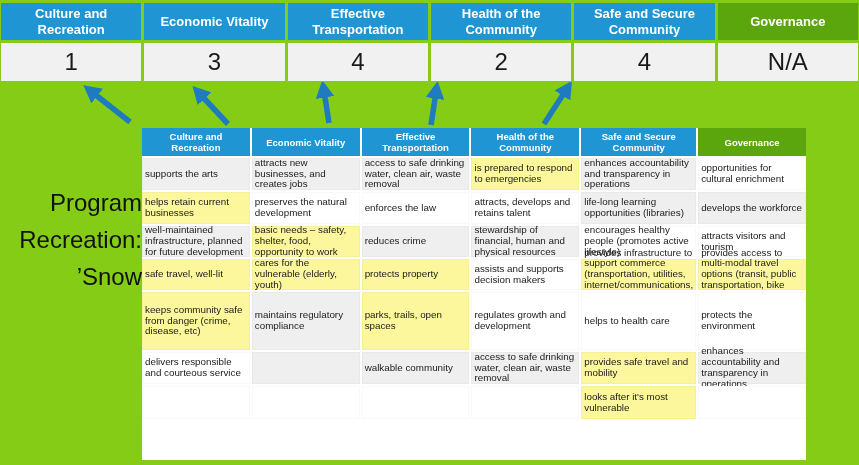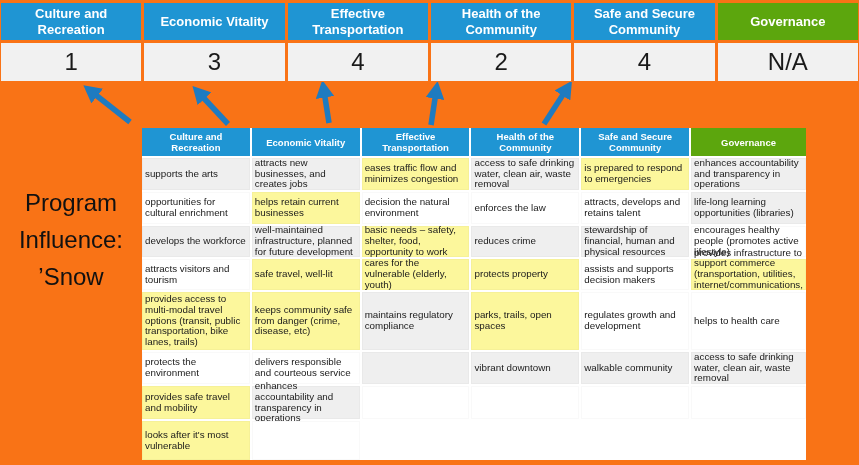--- a/index.html
+++ b/index.html
@@ -1,30 +1,30 @@
 <!DOCTYPE html>
 <html><head>
 <meta charset="utf-8">
 <style>
   html,body{margin:0;padding:0;background:#fff;font-family:"Liberation Sans",sans-serif;}
-  #stage{position:relative;width:859px;height:465px;background:#f97316;overflow:hidden;}
+  #stage{position:relative;width:859px;height:465px;background:#84cc16;overflow:hidden;}
 
   
   #scoreboard{position:absolute;left:1px;top:3px;width:857px;display:grid;
     grid-template-columns:repeat(6,1fr);grid-template-rows:37px 38px;gap:3px;}
   .sb-head{background:#1F95D3;color:#fff;font-weight:bold;font-size:13px;line-height:16px;
     display:flex;align-items:center;justify-content:center;text-align:center;padding:0 6px;}
   .sb-head.green{background:#5CA60D;}
   .sb-score{background:#F1F1F1;color:#1a1a1a;font-size:24px;display:flex;align-items:center;justify-content:center;}
 
   
   #arrows{position:absolute;left:0;top:82px;width:620px;height:48px;}
 
   
-  #title-block{position:absolute;left:0;top:184px;width:142px;text-align:center;
+  #title-block{position:absolute;left:0;top:184px;width:142px;text-align:right;
     color:#111;font-size:24px;line-height:37px;}
 
   
   #matrix{position:absolute;left:142px;top:128px;width:664px;display:grid;
     grid-template-columns:repeat(6,1fr);
     grid-template-rows:28px 32px 32px 31px 31px 58px 32px 33px 39px;gap:2px;background:#fff;}
   .mh{background:#1F95D3;color:#fff;font-weight:bold;font-size:9.5px;line-height:11px;
     display:flex;align-items:center;justify-content:center;text-align:center;padding:0 2px;}
   .mh.green{background:#5CA60D;}
   .mc{background:#fff;color:#1a1a1a;font-size:9.8px;line-height:10.8px;padding:2px 3px;
@@ -60,42 +60,41 @@
     </defs>
     <line x1="130" y1="40" x2="92" y2="10" stroke="#1F7BC0" stroke-width="5.5" marker-end="url(#ah)"></line>
     <line x1="228" y1="42" x2="200" y2="12" stroke="#1F7BC0" stroke-width="5.5" marker-end="url(#ah)"></line>
     <line x1="329" y1="41" x2="324" y2="9" stroke="#1F7BC0" stroke-width="5.5" marker-end="url(#ah)"></line>
     <line x1="431" y1="43" x2="436" y2="10" stroke="#1F7BC0" stroke-width="5.5" marker-end="url(#ah)"></line>
     <line x1="544" y1="42" x2="566" y2="8" stroke="#1F7BC0" stroke-width="5.5" marker-end="url(#ah)"></line>
   </svg>
 
   <div id="title-block">
     <div>Program</div>
-    <div>Influence:</div>
+    <div>Recreation:</div>
     <div>’Snow</div>
   </div>
 
   <div id="matrix">
     <div class="mh">Culture and Recreation</div>
     <div class="mh">Economic Vitality</div>
     <div class="mh">Effective Transportation</div>
     <div class="mh">Health of the Community</div>
     <div class="mh">Safe and Secure Community</div>
     <div class="mh green">Governance</div>
 
     <div class="mc g">supports the arts</div>
     <div class="mc g">attracts new businesses, and creates jobs</div>
-    <div class="mc g hl">eases traffic flow and minimizes congestion</div>
     <div class="mc g">access to safe drinking water, clean air, waste removal</div>
     <div class="mc g hl">is prepared to respond to emergencies</div>
     <div class="mc g">enhances accountability and transparency in operations</div>
 
     <div class="mc">opportunities for cultural enrichment</div>
     <div class="mc hl">helps retain current businesses</div>
-    <div class="mc">decision the natural environment</div>
+    <div class="mc">preserves the natural development</div>
     <div class="mc">enforces the law</div>
     <div class="mc">attracts, develops and retains talent</div>
 
     <div class="mc g">life-long learning opportunities (libraries)</div>
     <div class="mc g">develops the workforce</div>
     <div class="mc g">well-maintained infrastructure, planned for future development</div>
     <div class="mc g hl">basic needs – safety, shelter, food, opportunity to work</div>
     <div class="mc g">reduces crime</div>
     <div class="mc g">stewardship of financial, human and physical resources</div>
 
@@ -111,21 +110,20 @@
     <div class="mc g hl">keeps community safe from danger (crime, disease, etc)</div>
     <div class="mc g">maintains regulatory compliance</div>
 
     <div class="mc hl">parks, trails, open spaces</div>
     <div class="mc">regulates growth and development</div>
     <div class="mc">helps to health care</div>
     <div class="mc">protects the environment</div>
     <div class="mc">delivers responsible and courteous service</div>
 
     <div class="mc g"></div>
-    <div class="mc g">vibrant downtown</div>
     <div class="mc g">walkable community</div>
     <div class="mc g">access to safe drinking water, clean air, waste removal</div>
     <div class="mc g hl">provides safe travel and mobility</div>
     <div class="mc g">enhances accountability and transparency in operations</div>
 
     <div class="mc"></div>
     <div class="mc"></div>
     <div class="mc"></div>
     <div class="mc"></div>
     <div class="mc hl">looks after it's most vulnerable</div>

